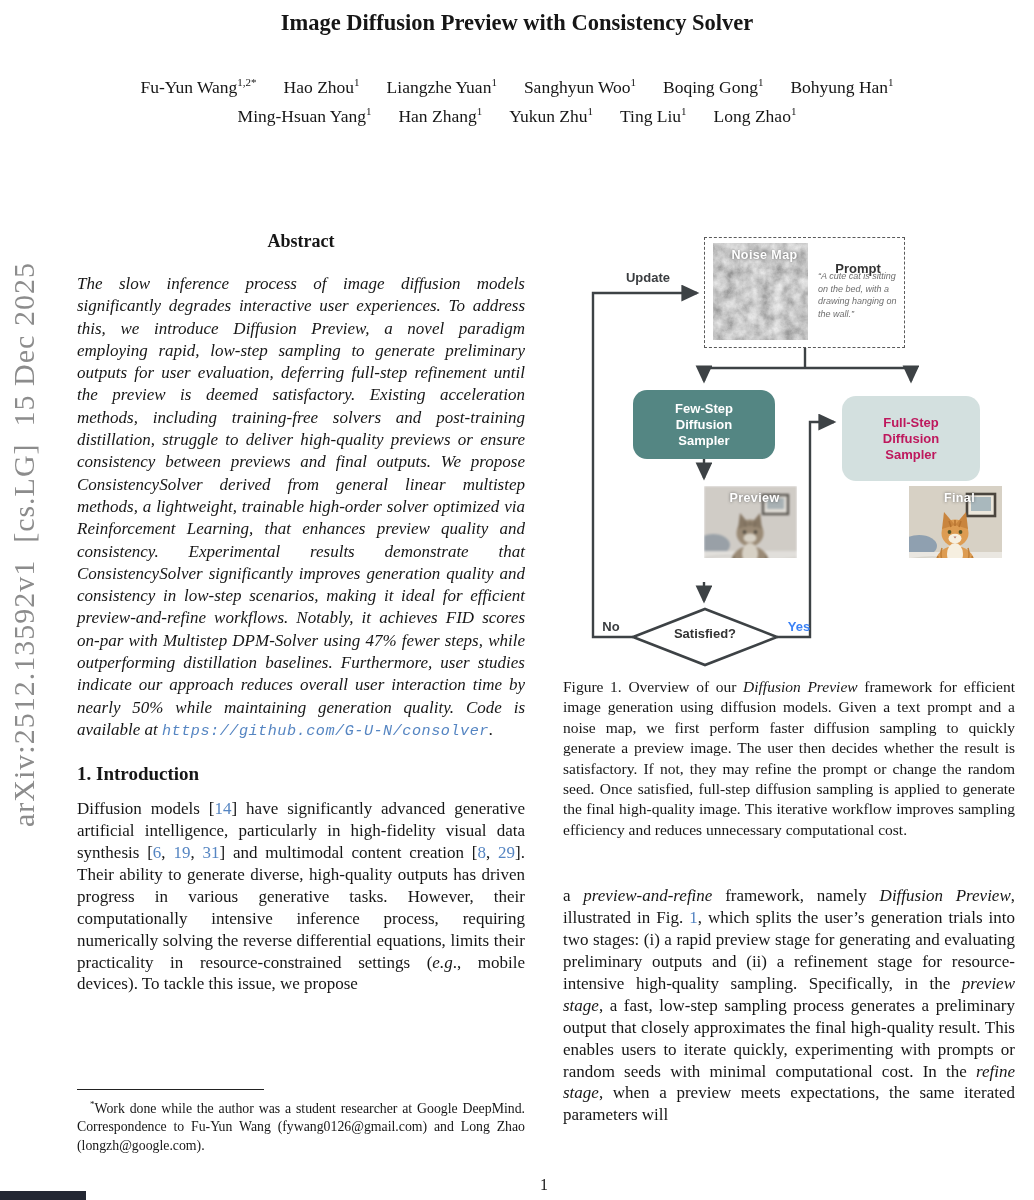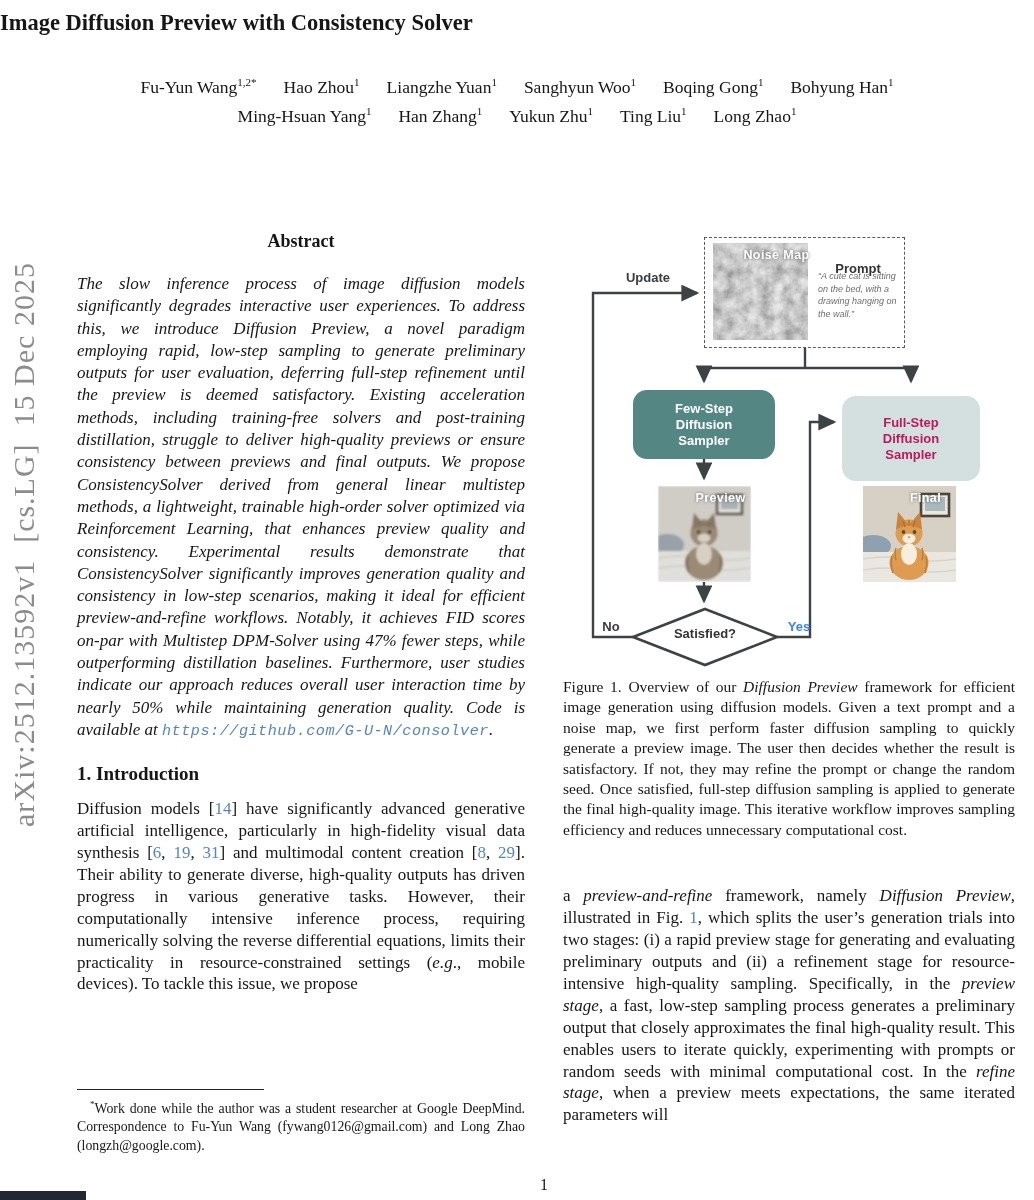--- a/index.html
+++ b/index.html
@@ -14,21 +14,21 @@
     font-family:"Liberation Serif", serif;
   }
   
   .sidebar{
     position:absolute; left:2px; top:195px; height:700px; width:44px;
     display:flex; align-items:center; justify-content:center;
     writing-mode:vertical-rl; transform:rotate(180deg);
     font-size:30px; color:var(--gray); white-space:pre; letter-spacing:1px;
   }
   
-  .header{position:absolute; left:0; top:0; width:1034px; }
+  .header{position:absolute; left:0; top:0; width:1034px; text-align:center;}
   .title{margin-top:10px; font-size:22.5px; font-weight:bold;}
   .authors{margin-top:40px; display:flex; justify-content:center; column-gap:27px; flex-wrap:nowrap; font-size:17.5px;}
   .authors + .authors{margin-top:7px;}
   .author sup{font-size:11px;}
   .affils{margin-top:27px; display:flex; justify-content:center; column-gap:34px; font-size:17.5px;}
   .affils sup{font-size:11px;}
   
   .col-left{position:absolute; left:77px; top:228px; width:448px;}
   .col-right{position:absolute; left:563px; top:228px; width:452px;}
   .abstract-heading{text-align:center; font-size:18px; font-weight:bold; margin-top:3px;}
@@ -46,33 +46,33 @@
   .footnote-rule{width:187px; border-top:1.4px solid #222; margin-bottom:5px;}
   .footnote sup{font-size:9px;}
   .footnote .fn-text{display:inline;}
   .fn-indent{display:inline-block; width:13px;}
   
   .figure{position:relative; width:452px; height:443px; font-family:"Liberation Sans", sans-serif;}
   .connectors{position:absolute; left:0; top:0;}
   .dashed-box{position:absolute; left:141px; top:9px; width:201px; height:111px; border:1.6px dashed #5a5a5a; background:#fff;}
   .noise-wrap{position:absolute; left:150px; top:15px; width:95px; height:97px;}
   .img-label{
-    position:absolute; left:16px; top:5px; width:100%; text-align:center;
+    position:absolute; left:4px; top:5px; width:100%; text-align:center;
     color:#fff; font-weight:bold; font-size:12.5px; letter-spacing:.4px;
     text-shadow:0 0 3px rgba(90,90,90,.9);
   }
   .prompt-title{position:absolute; left:255px; top:33px; width:80px; text-align:center; font-weight:bold; font-size:13px; color:#333;}
   .prompt-text{position:absolute; left:255px; top:42px; width:82px; font-size:9px; line-height:12.6px; font-style:italic; color:#6e6e6e;}
   .flow-box{
     position:absolute; border-radius:14px; display:flex; align-items:center; justify-content:center;
     text-align:center; font-weight:bold; font-size:13px; line-height:16px; padding:4px 22px;
   }
   .few-step{left:70px; top:162px; width:142px; height:69px; background:var(--few); color:#fff;}
   .full-step{left:279px; top:168px; width:138px; height:85px; background:var(--full); color:#be185d;}
-  .cat-wrap{position:absolute; width:93px; height:96px; overflow:hidden;}
+  .cat-wrap{position:absolute; width:93px; height:72px; overflow:hidden;margin-left:46px;}
   .cat-preview{left:95px; top:258px;}
   .cat-final{left:300px; top:258px;}
   .cat-preview svg{filter:blur(1.3px) saturate(.72) contrast(.96);}
   .update-label{position:absolute; left:52px; top:42px; width:66px; text-align:center; font-weight:bold; font-size:13px; color:#3a3d40;}
   .decision-label{position:absolute; left:70px; top:398px; width:144px; text-align:center; font-weight:bold; font-size:13px; color:#333;}
   .no-label{position:absolute; left:28px; top:391px; width:40px; text-align:center; font-weight:bold; font-size:13px; color:#3a3d40;}
   .yes-label{position:absolute; left:216px; top:391px; width:40px; text-align:center; font-weight:bold; font-size:13px; color:#3b82f6;}
   
   .caption{margin-top:6px; font-size:15.5px; line-height:20.4px; text-align:justify;}
   .right-par{margin-top:45px; font-size:17px; line-height:21.9px; text-align:justify;}

